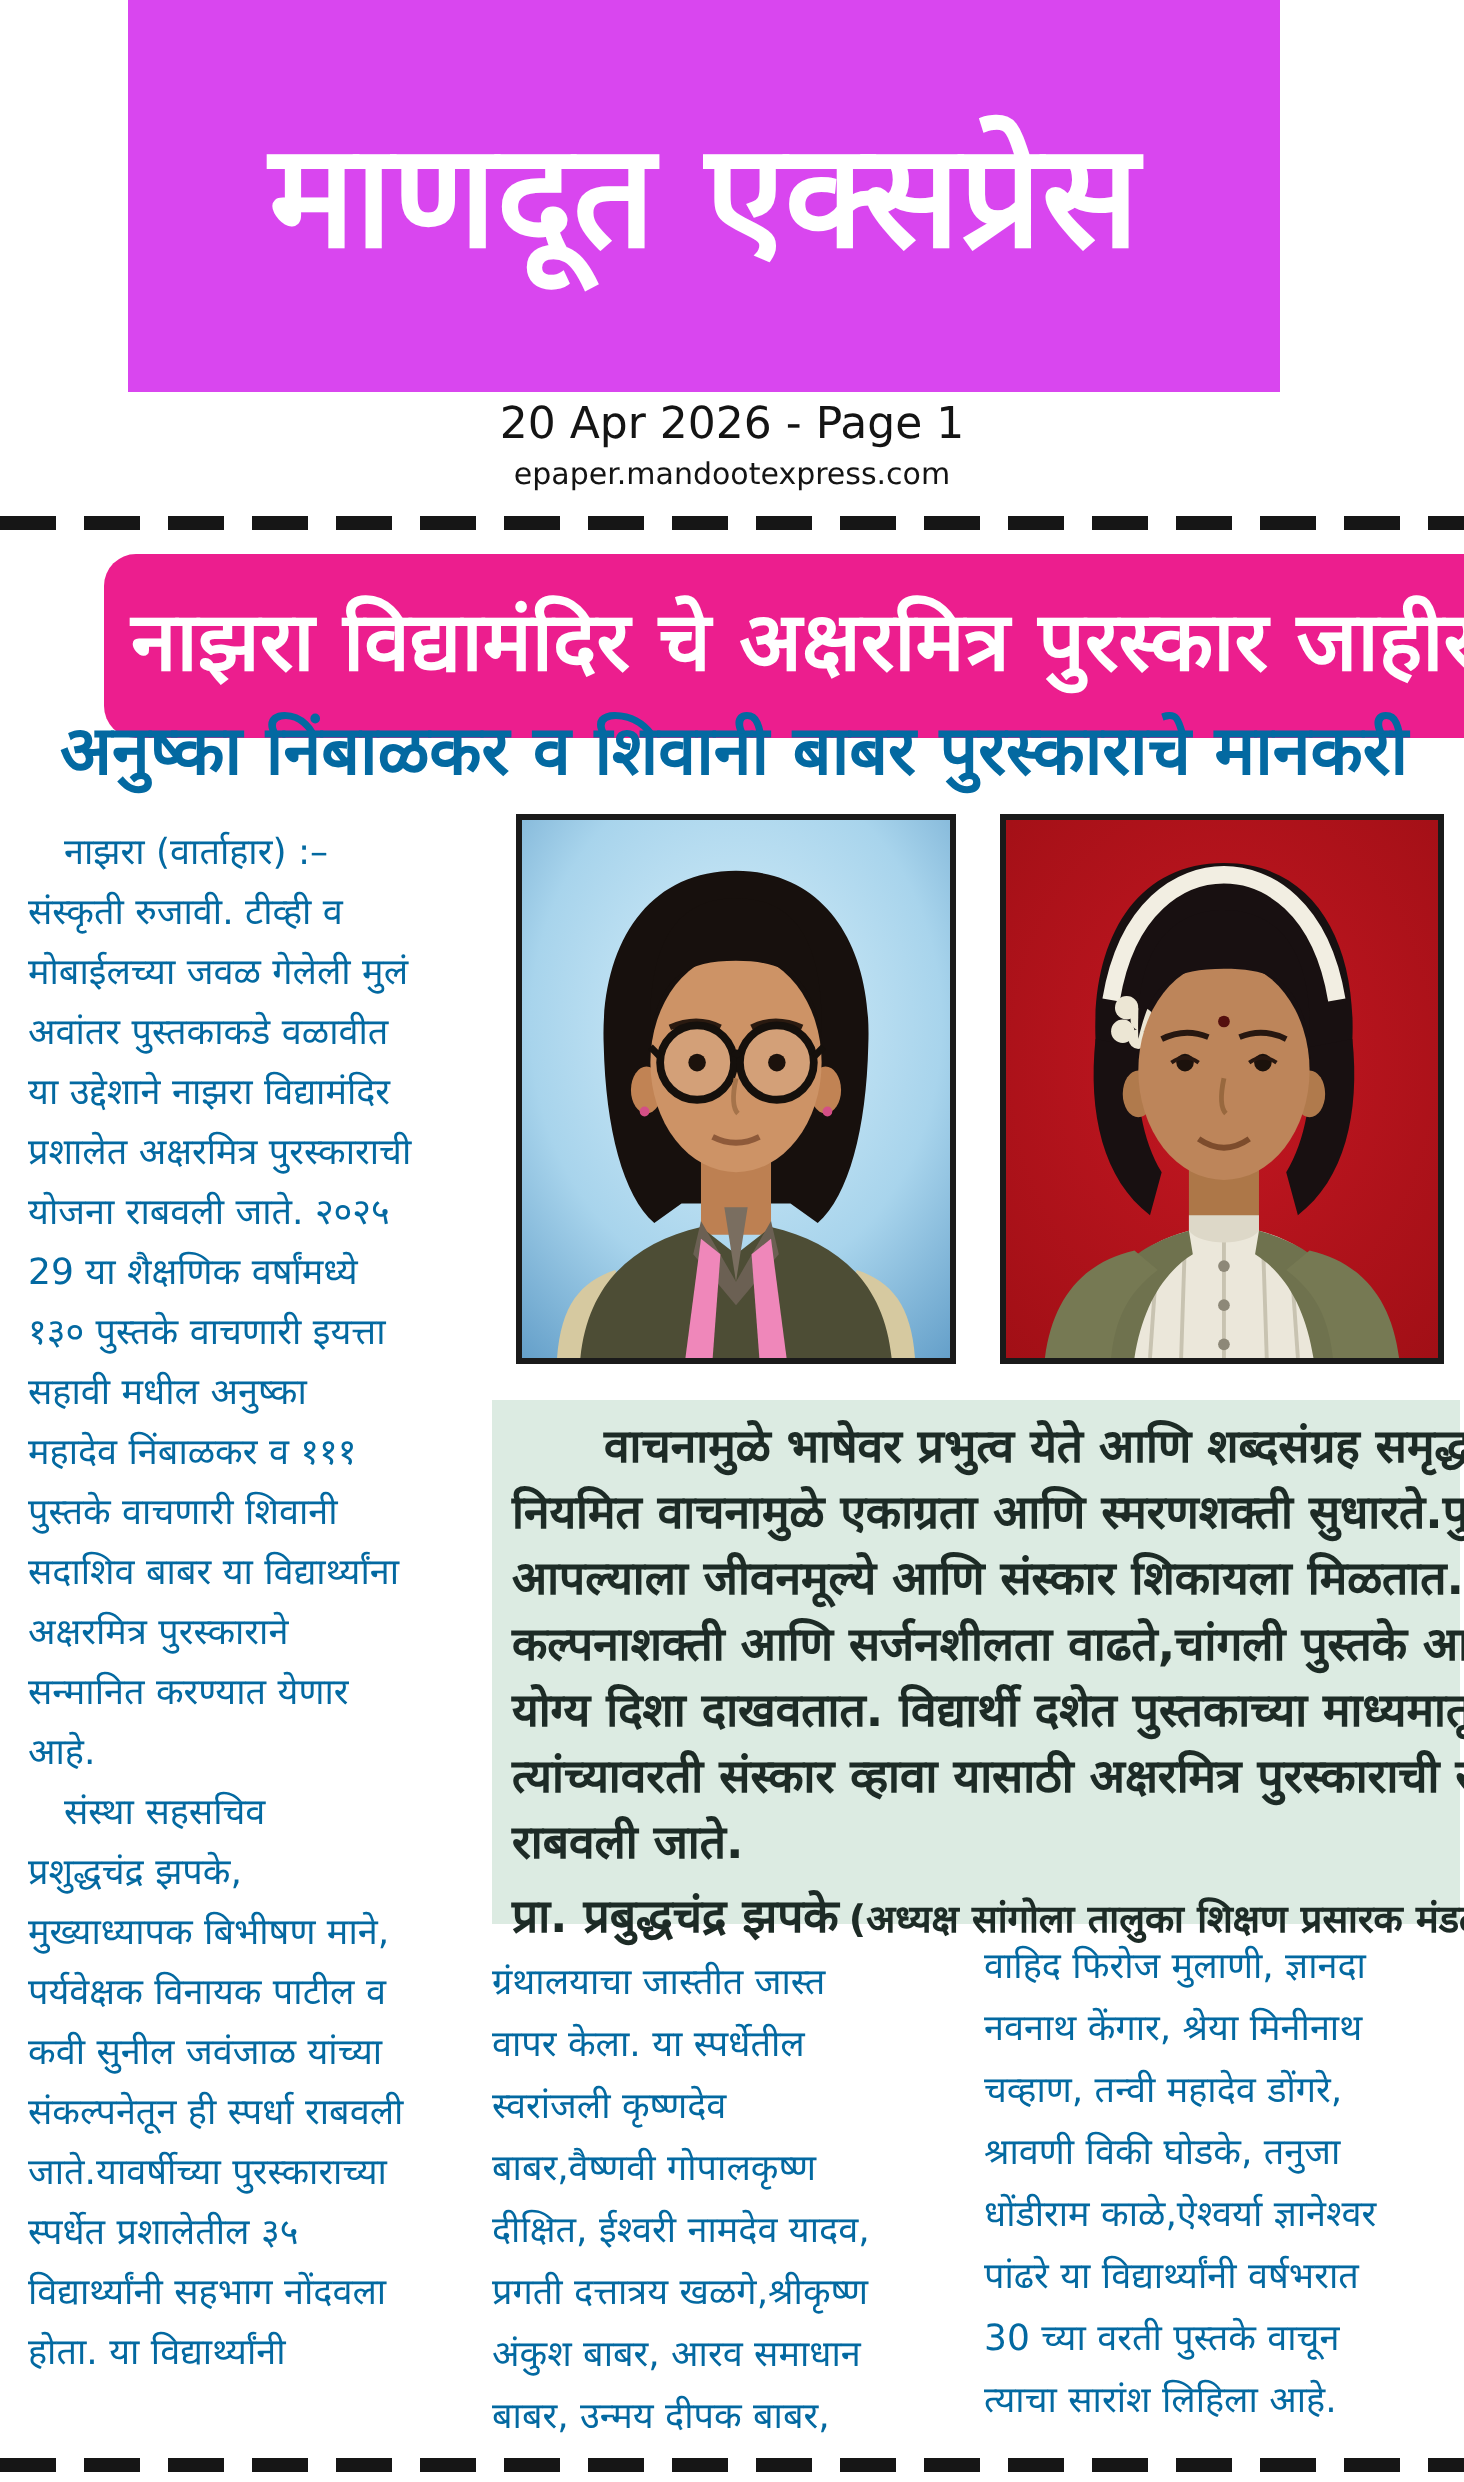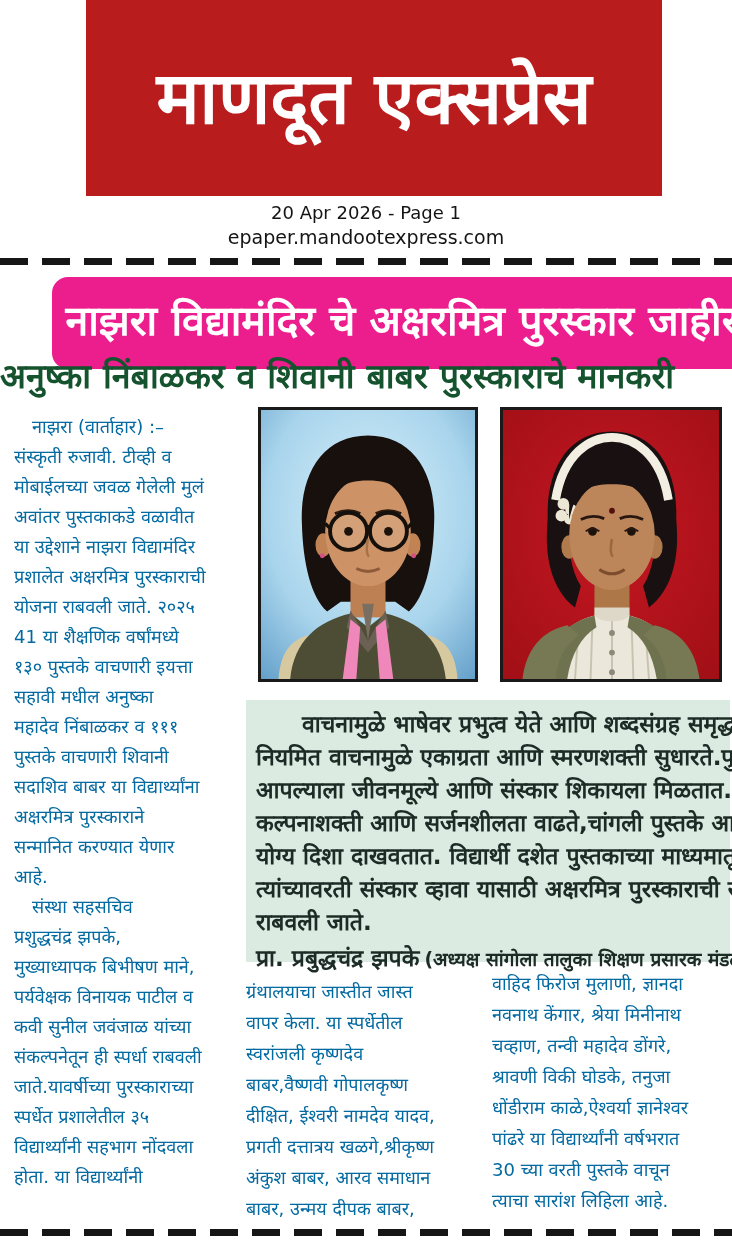--- a/index.html
+++ b/index.html
@@ -2,50 +2,50 @@
 <html><head>
 <meta charset="utf-8">
 <style>
   html,body{margin:0;padding:0;background:#ffffff;}
   .page{
     position:relative;width:732px;height:1241px;background:#ffffff;overflow:hidden;
     font-family:"DejaVu Sans", sans-serif;color:#1c1c1c;
   }
   
   .masthead{
-    position:absolute;left:86px;top:0;width:576px;height:196px;background:#b91c1c;
+    position:absolute;left:64px;top:0;width:576px;height:196px;background:#d946ef;
     display:flex;align-items:center;justify-content:center;
   }
   .masthead-title{
     color:#ffffff;font-size:72px;font-weight:bold;line-height:1;white-space:nowrap;
     font-family:"DejaVu Sans", sans-serif;
   }
   
   .dateline{position:absolute;left:0;top:200px;width:732px;text-align:center;}
-  .date-text{font-size:18px;color:#141414;line-height:25px;}
-  .site-text{font-size:19px;color:#141414;line-height:25px;}
+  .date-text{font-size:22px;color:#141414;line-height:25px;}
+  .site-text{font-size:15px;color:#141414;line-height:25px;}
   
   .dashed{
     position:absolute;left:0;width:732px;height:7px;
     background:repeating-linear-gradient(90deg,#161616 0 28px,transparent 28px 42px);
   }
   .dashed.top{top:258px;}
   .dashed.bottom{top:1229px;}
   
   .headline-banner{
     position:absolute;left:16px;top:277px;width:700px;height:92px;background:#ec1e8e;
     border-radius:16px;display:flex;align-items:center;justify-content:center;margin-left:36px;
   }
   .headline-text{
     color:#ffffff;font-size:41px;font-weight:bold;white-space:nowrap;line-height:1;
     padding-bottom:4px;
   }
   .subheadline{
     position:absolute;left:0;top:354px;width:665px;text-align:center;
-    font-size:34px;font-weight:bold;color:#14532d;line-height:44px;white-space:nowrap;
+    font-size:34px;font-weight:bold;color:#0369a1;line-height:44px;white-space:nowrap;padding-left:30px;
   }
   
   .col{position:absolute;font-size:18px;color:#0369a1;}
   .col .line{line-height:30px;white-space:nowrap;}
   .col-left{left:14px;top:412px;width:232px;}
   .col-mid{left:246px;top:976px;width:240px;}
   .col-mid .line,.col-right .line{line-height:31px;}
   .col-right{left:492px;top:968px;width:240px;}
   
   .photo{position:absolute;top:407px;height:275px;border:3px solid #1a1a1a;box-sizing:border-box;background:#fff;}
@@ -85,21 +85,21 @@
   <div class="subheadline">अनुष्का निंबाळकर व शिवानी बाबर पुरस्काराचे मानकरी</div>
 
   <div class="col col-left">
       <div class="line"> नाझरा (वार्ताहार) :–</div>
       <div class="line">संस्कृती रुजावी. टीव्ही व</div>
       <div class="line">मोबाईलच्या जवळ गेलेली मुलं</div>
       <div class="line">अवांतर पुस्तकाकडे वळावीत</div>
       <div class="line">या उद्देशाने नाझरा विद्यामंदिर</div>
       <div class="line">प्रशालेत अक्षरमित्र पुरस्काराची</div>
       <div class="line">योजना राबवली जाते. २०२५</div>
-      <div class="line">41 या शैक्षणिक वर्षांमध्ये</div>
+      <div class="line">29 या शैक्षणिक वर्षांमध्ये</div>
       <div class="line">१३० पुस्तके वाचणारी इयत्ता</div>
       <div class="line">सहावी मधील अनुष्का</div>
       <div class="line">महादेव निंबाळकर व १११</div>
       <div class="line">पुस्तके वाचणारी शिवानी</div>
       <div class="line">सदाशिव बाबर या विद्यार्थ्यांना</div>
       <div class="line">अक्षरमित्र पुरस्काराने</div>
       <div class="line">सन्मानित करण्यात येणार</div>
       <div class="line">आहे.</div>
       <div class="line"> संस्था सहसचिव</div>
       <div class="line">प्रशुद्धचंद्र झपके,</div>

